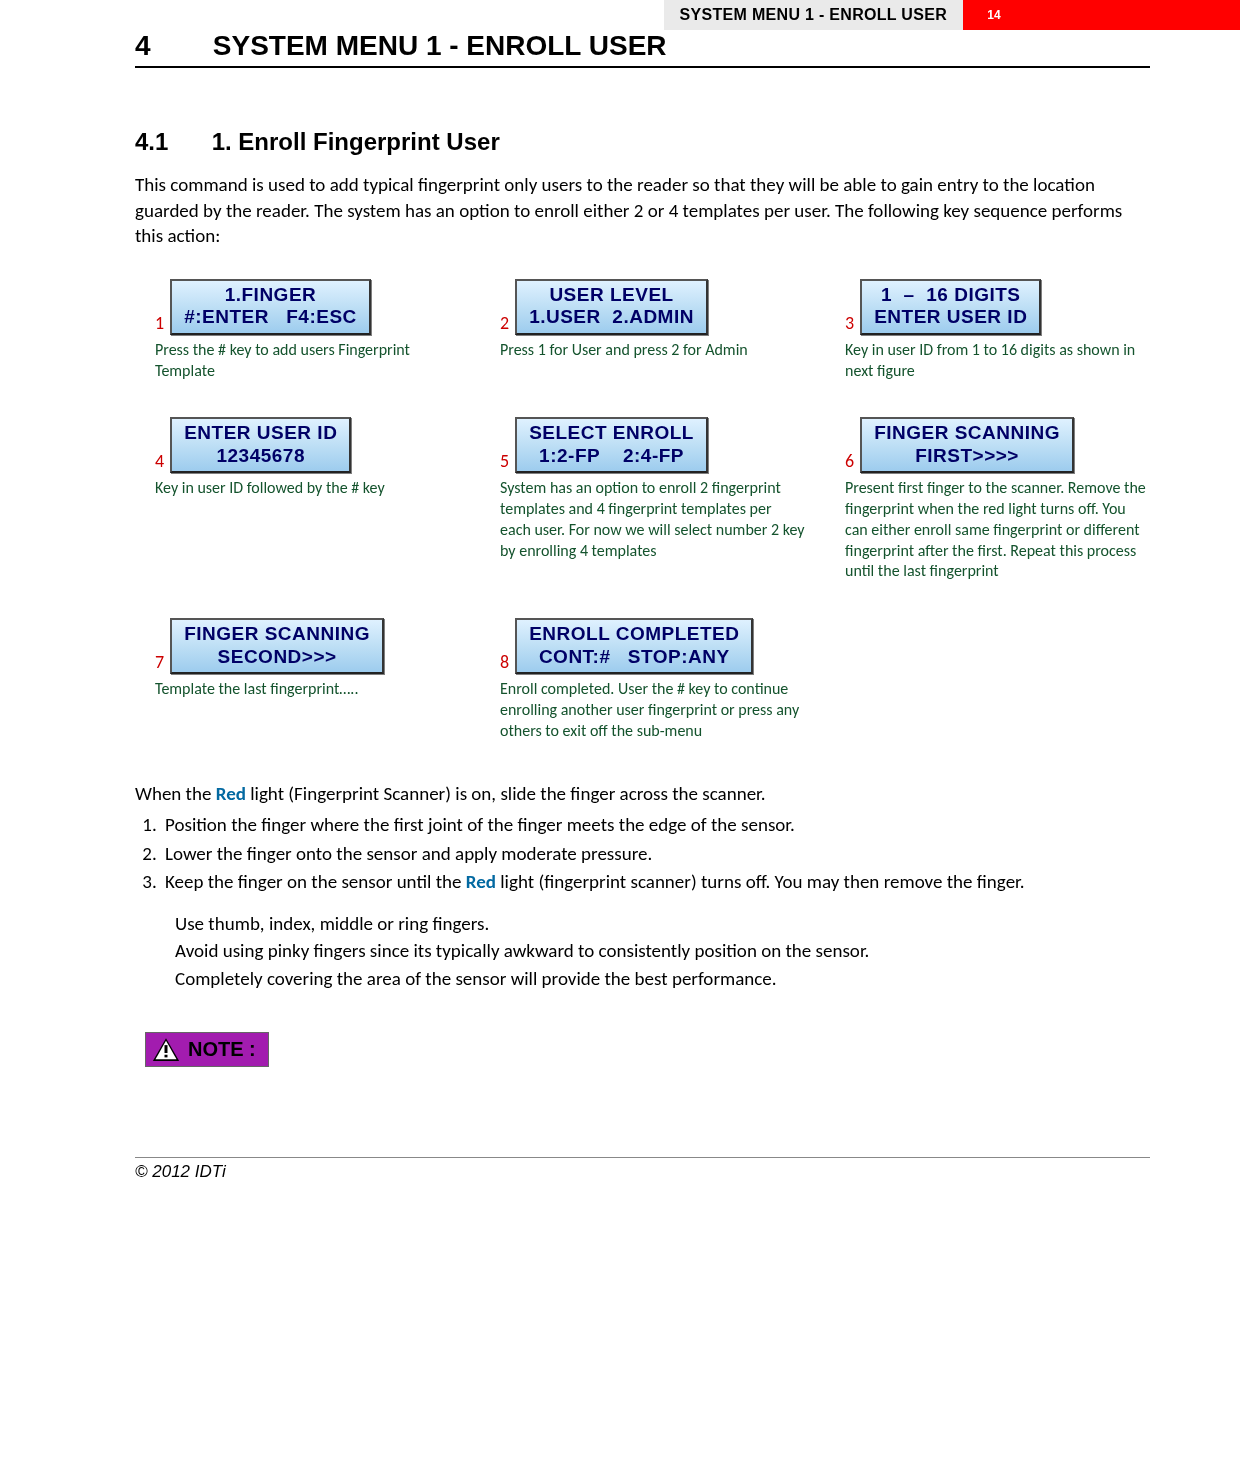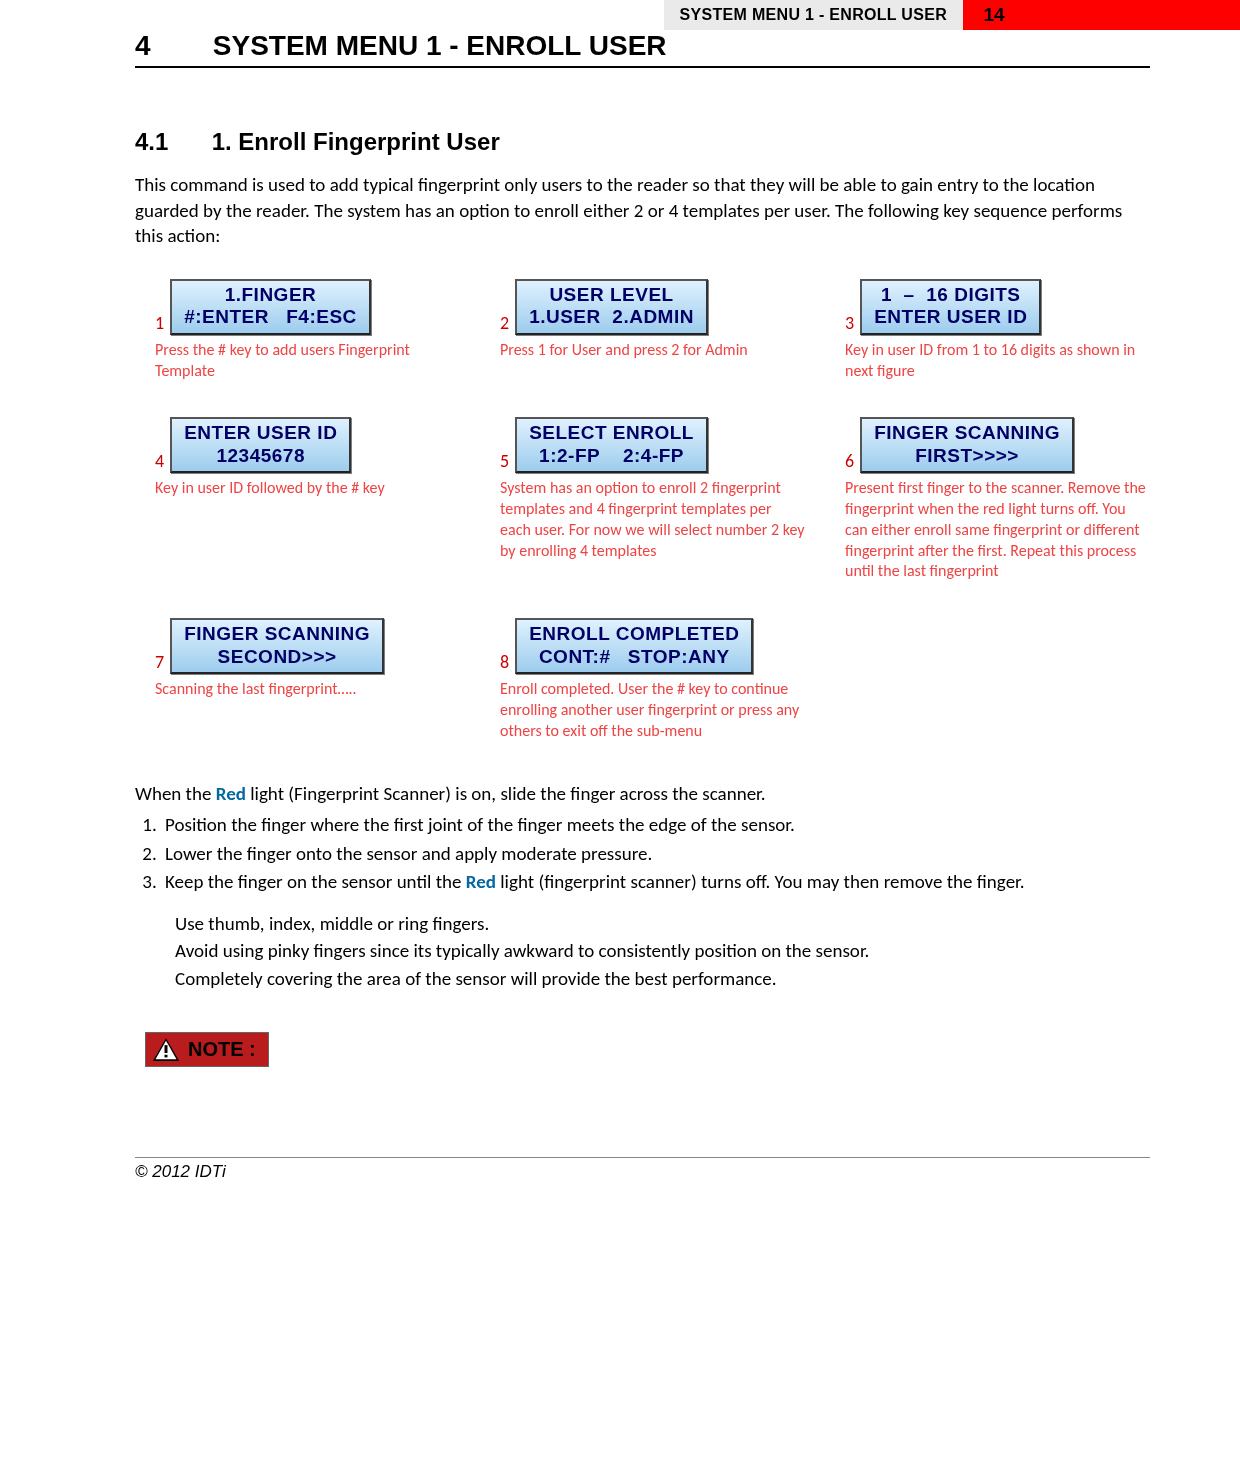--- a/index.html
+++ b/index.html
@@ -70,33 +70,33 @@
     color: #000066;
     line-height: 1.18;
     font-size: 19px;
     letter-spacing: 0.5px;
     white-space: pre;
   }
   .step-caption {
     font-size: 16px;
     line-height: 1.3;
     margin-top: 5px;
-    color: #ef4444;
+    color: #14532d;
   }
   .after-steps { font-size:19px; line-height:1.4; margin-bottom: 24px;}
   .after-steps .redword { color:#0369a1; font-weight:bold; }
   .ol { margin: 4px 0 14px 26px; padding:0; }
   .ol li { margin-bottom: 2px; padding-left: 4px;}
   .indent-block { margin-left: 40px; font-size:19px; line-height:1.45;}
   .note-box {
     display: inline-flex;
     align-items: center;
     gap: 8px;
     border: 1px solid #666;
-    background: #b91c1c;
+    background: #a21caf;
     padding: 4px 12px 4px 6px;
     font-family: Arial, sans-serif;
     font-weight: bold;
     font-size: 20px;
     margin-top: 16px;
     margin-left: 10px;
   }
   .warn-tri {
     width: 28px; height: 25px;
   }
@@ -119,24 +119,24 @@
     background:#eaeaea;
     font-weight:bold;
     font-family: Arial, sans-serif;
     font-size:16px;
     display:flex; align-items:center;
     padding: 0 16px;
     letter-spacing:.3px;
   }
   .header-rednum {
     background:#ff0000;
-    color:#000000;
+    color:#ffffff;
     font-weight:bold;
     font-family: Arial, sans-serif;
-    font-size:19px;
+    font-size:12px;
     width:62px;
     display:flex; align-items:center; justify-content:center;
   }
   .header-redtail { width:215px; background:#ff0000;}
 </style>
 </head>
 <body>
 
 <div class="header-wrap">
   <div class="header-white"></div>
@@ -214,21 +214,21 @@
       </div>
       <div class="step-caption">Present first finger to the scanner. Remove the fingerprint when the red light turns off.  You can either enroll same fingerprint or different fingerprint after the first. Repeat this process until the last fingerprint</div>
     </div>
 
     <div class="step">
       <div class="step-head">
         <span class="step-num">7</span>
         <span class="lcd-box"><span>FINGER SCANNING</span>
 <span>SECOND&gt;&gt;&gt;</span></span>
       </div>
-      <div class="step-caption">Scanning the last fingerprint…..</div>
+      <div class="step-caption">Template the last fingerprint…..</div>
     </div>
 
     <div class="step">
       <div class="step-head">
         <span class="step-num">8</span>
         <span class="lcd-box"><span>ENROLL COMPLETED</span>
 <span>CONT:#   STOP:ANY</span></span>
       </div>
       <div class="step-caption">Enroll completed. User the # key to continue enrolling another user fingerprint or press any others to exit off the sub-menu</div>
     </div>

